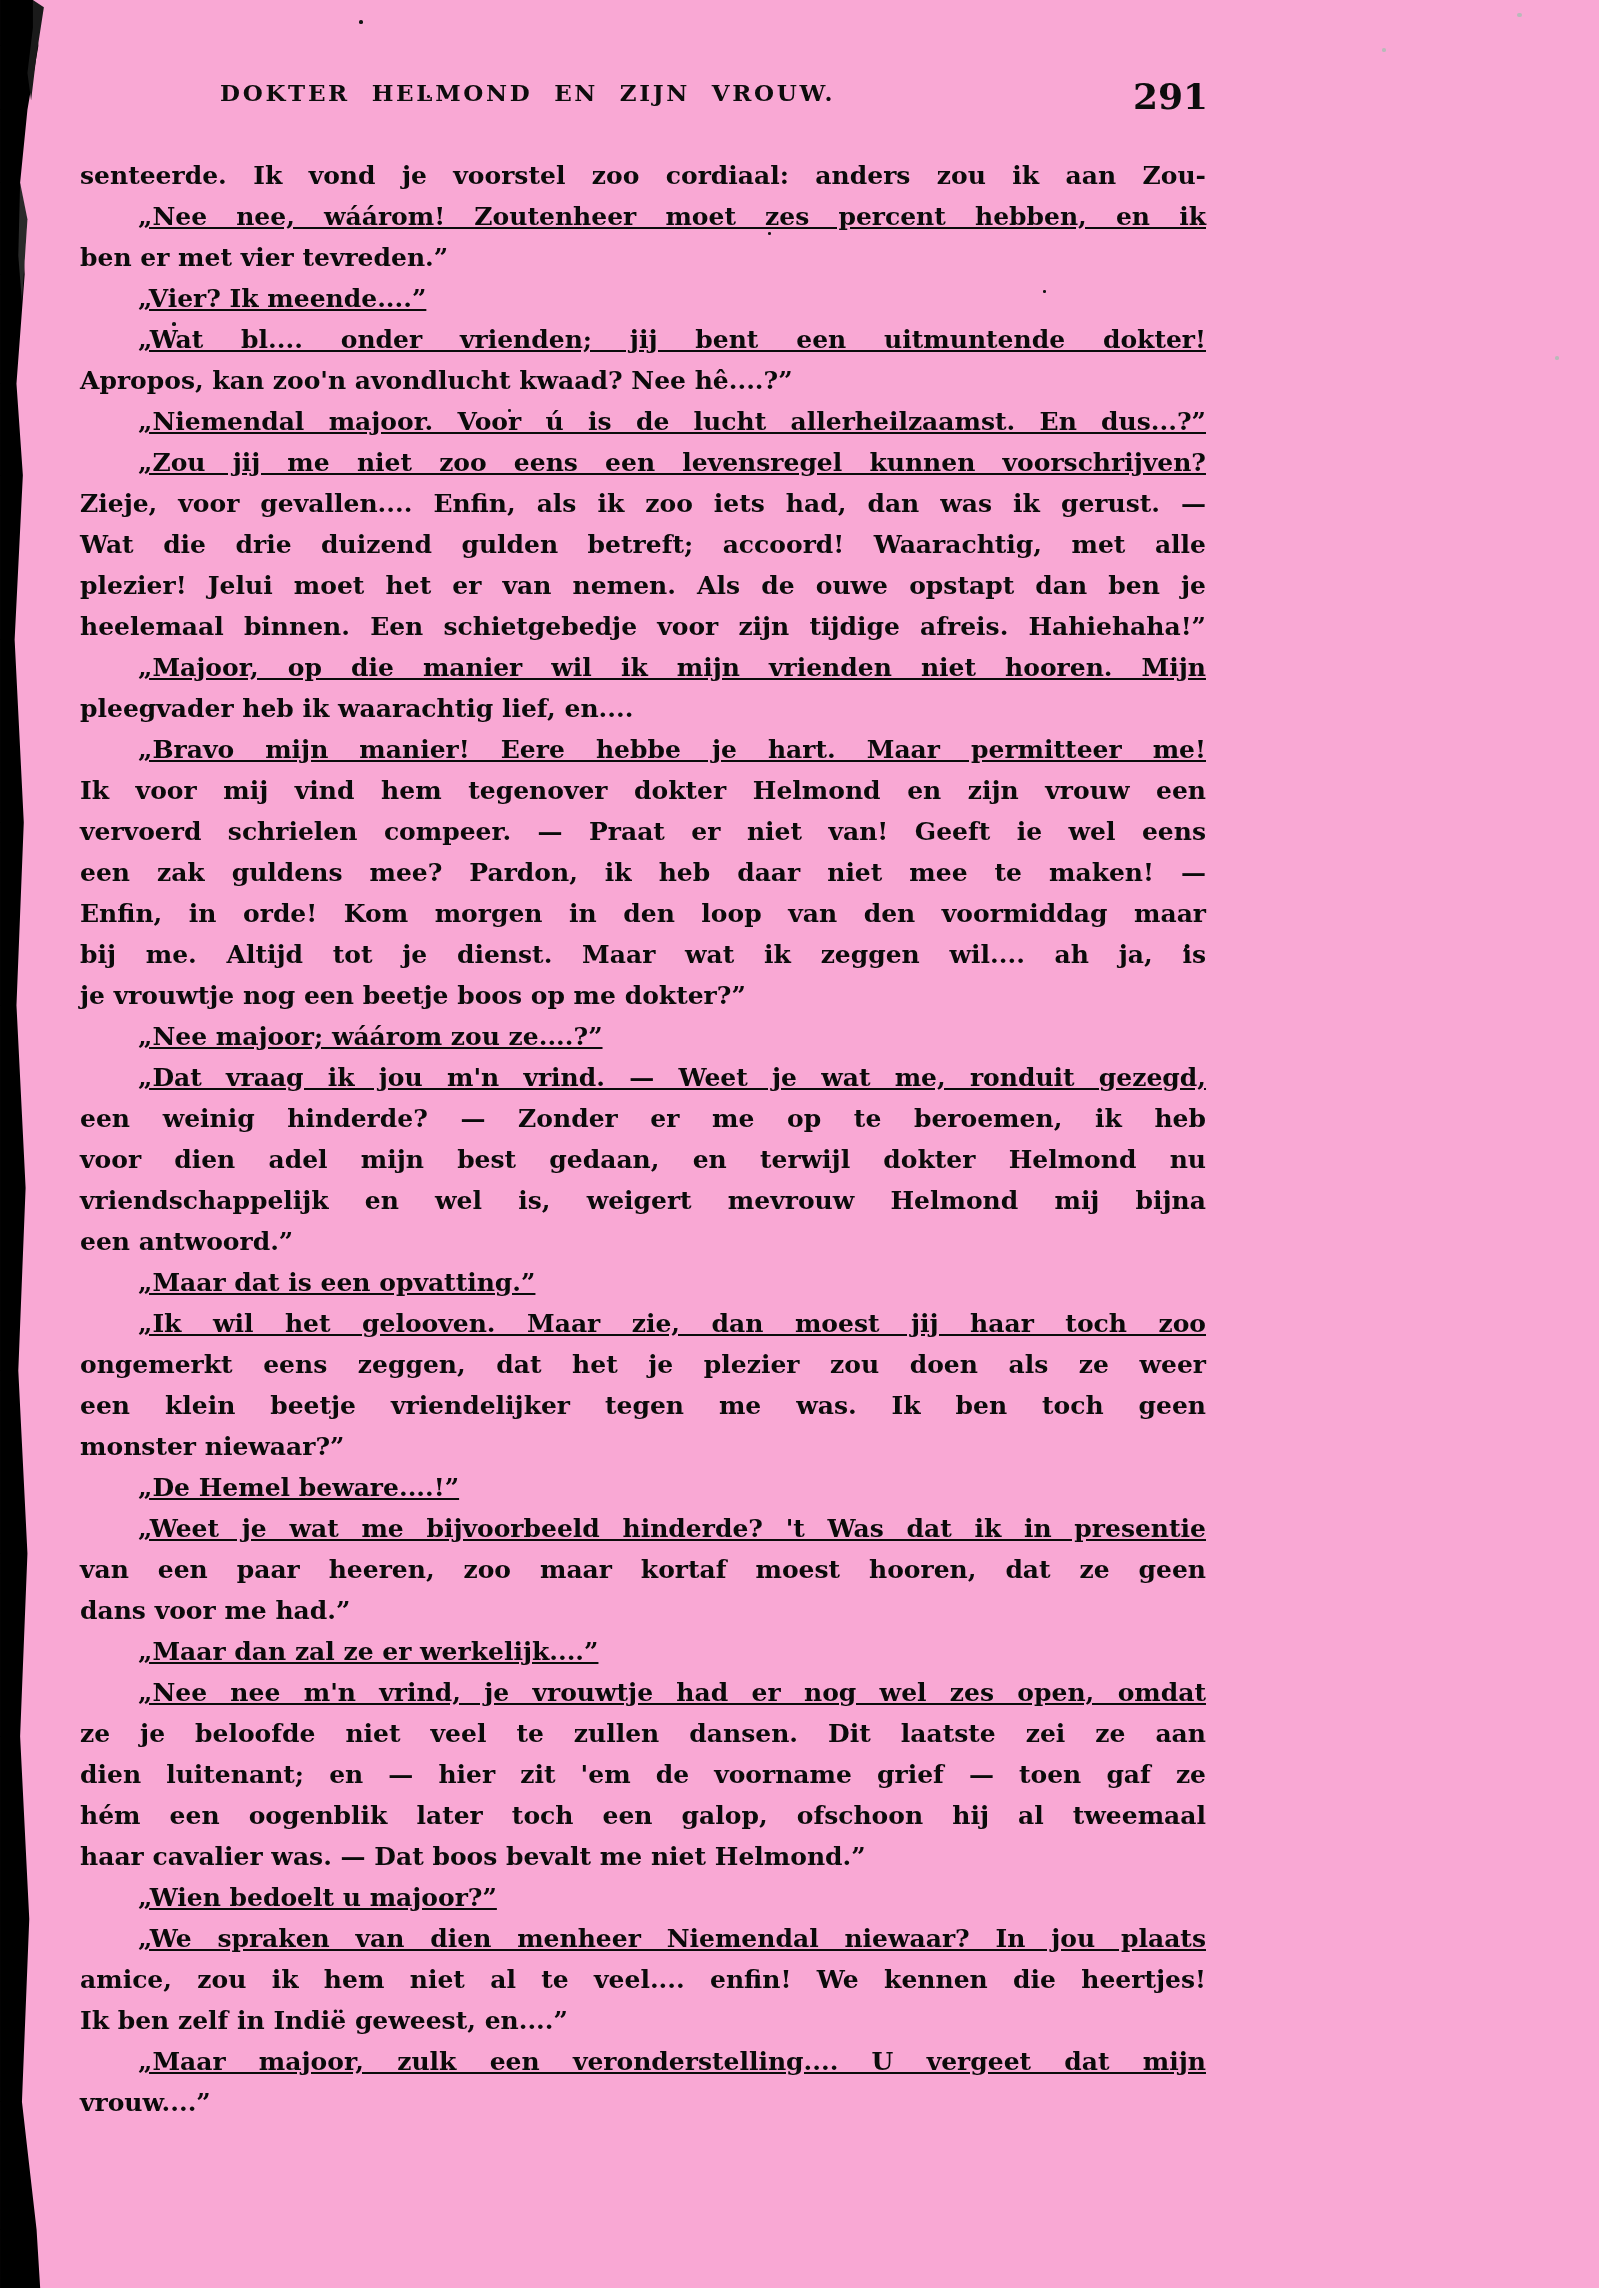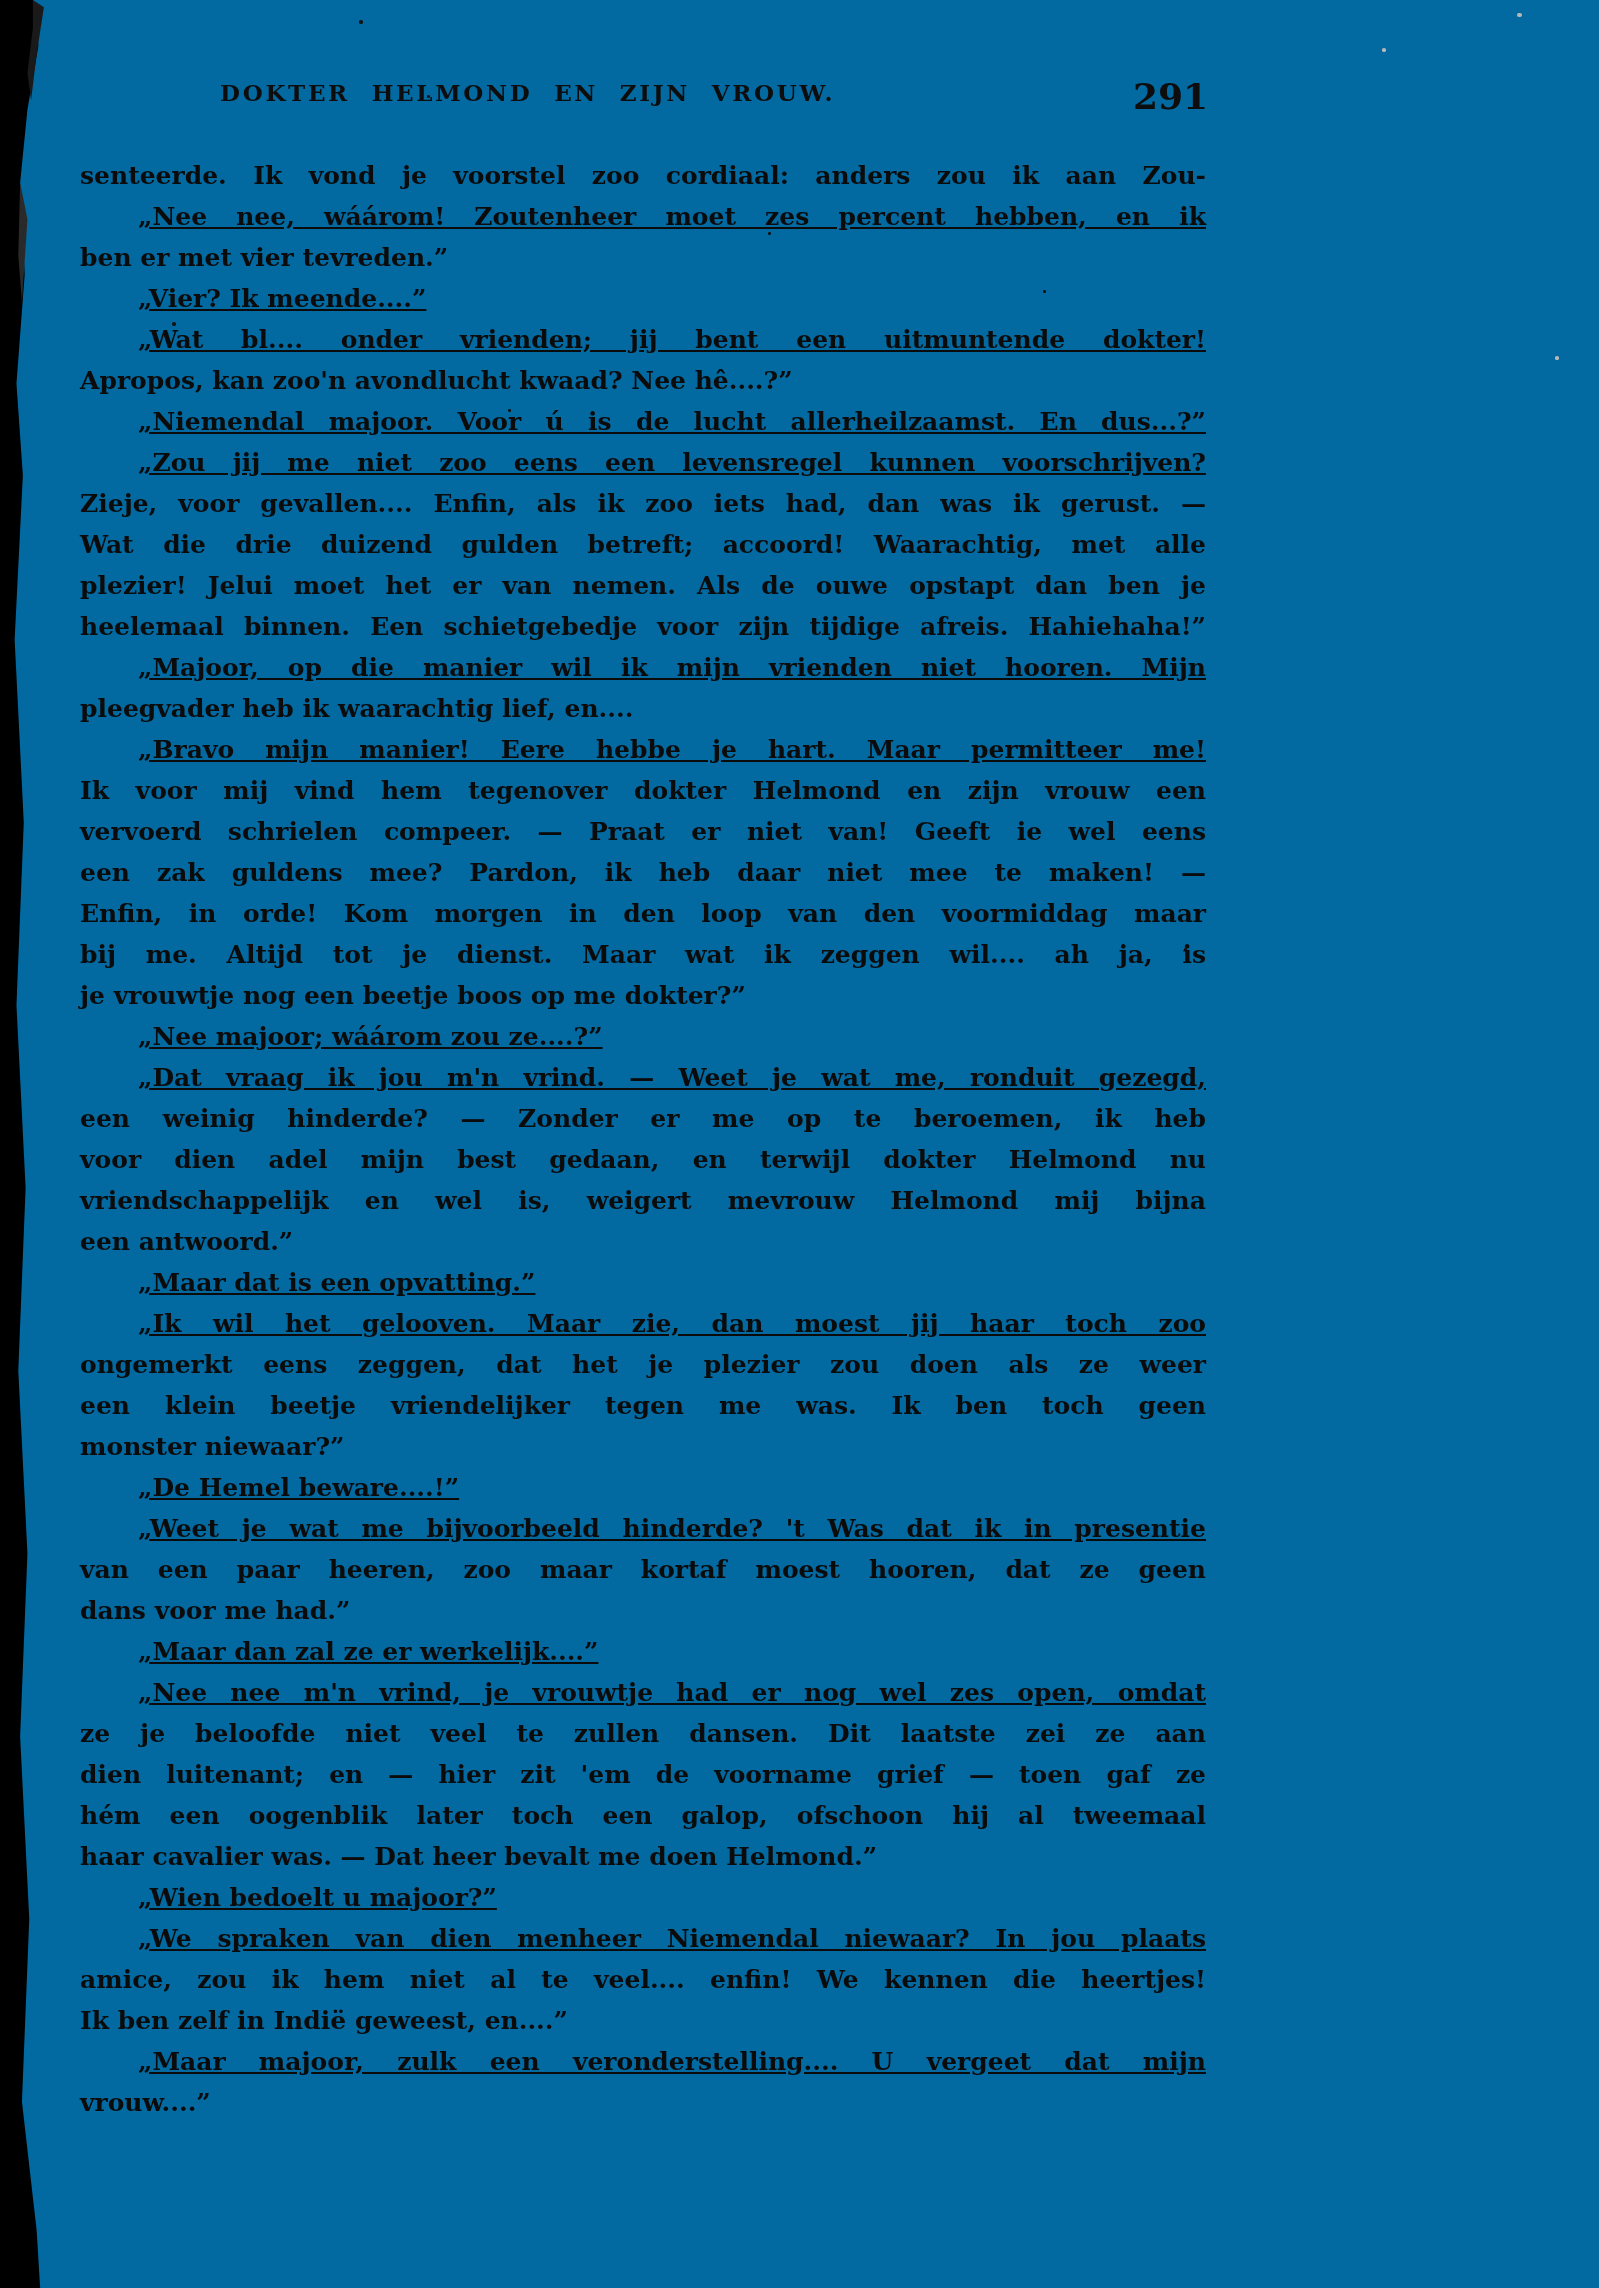--- a/index.html
+++ b/index.html
@@ -1,19 +1,19 @@
 <!DOCTYPE html>
 <html style="font-size:14.6px"><head>
 <meta charset="utf-8">
 <style>
   html,body{margin:0;padding:0;background:#ffffff;}
   .page{
     position:relative;
     width:1599px;height:2289px;
-    background:#0369a1;
+    background:#f9a8d4;
     overflow:hidden;
     font-family:"DejaVu Serif", serif;
     color:#0d0d0d;
   }
   .binding{position:absolute;left:0;top:0;width:64px;height:2289px;}
   .header-title{
     position:absolute;top:79px;left:220px;
     font-size:23px;font-weight:700;
     letter-spacing:2.7px;word-spacing:11px;
     white-space:nowrap;
@@ -100,21 +100,21 @@
       <div class="line">monster niewaar?”</div>
       <div class="line indent">„De Hemel beware....!”</div>
       <div class="line indent just">„Weet je wat me bijvoorbeeld hinderde? 't Was dat ik in presentie</div>
       <div class="line just">van een paar heeren, zoo maar kortaf moest hooren, dat ze geen</div>
       <div class="line">dans voor me had.”</div>
       <div class="line indent">„Maar dan zal ze er werkelijk....”</div>
       <div class="line indent just">„Nee nee m'n vrind, je vrouwtje had er nog wel zes open, omdat</div>
       <div class="line just">ze je beloofde niet veel te zullen dansen. Dit laatste zei ze aan</div>
       <div class="line just">dien luitenant; en — hier zit 'em de voorname grief — toen gaf ze</div>
       <div class="line just">hém een oogenblik later toch een galop, ofschoon hij al tweemaal</div>
-      <div class="line">haar cavalier was. — Dat heer bevalt me doen Helmond.”</div>
+      <div class="line">haar cavalier was. — Dat boos bevalt me niet Helmond.”</div>
       <div class="line indent">„Wien bedoelt u majoor?”</div>
       <div class="line indent just">„We spraken van dien menheer Niemendal niewaar? In jou plaats</div>
       <div class="line just">amice, zou ik hem niet al te veel.... enfin! We kennen die heertjes!</div>
       <div class="line">Ik ben zelf in Indië geweest, en....”</div>
       <div class="line indent just">„Maar majoor, zulk een veronderstelling.... U vergeet dat mijn</div>
       <div class="line">vrouw....”</div>
     </div>
 
 </div>
 

